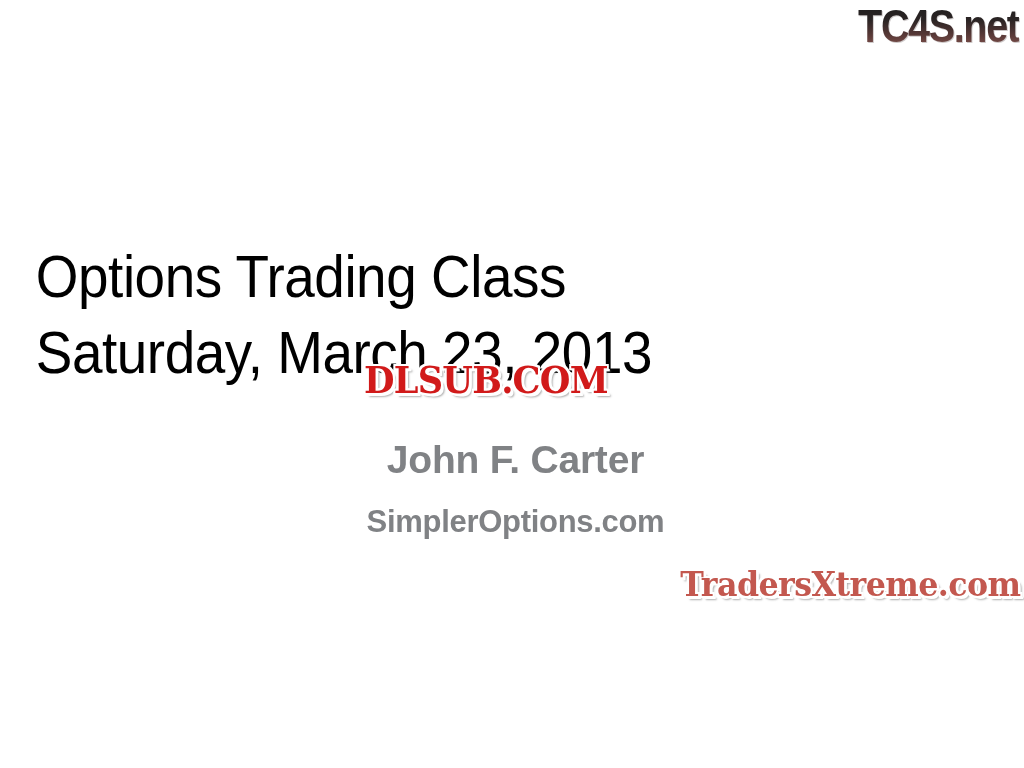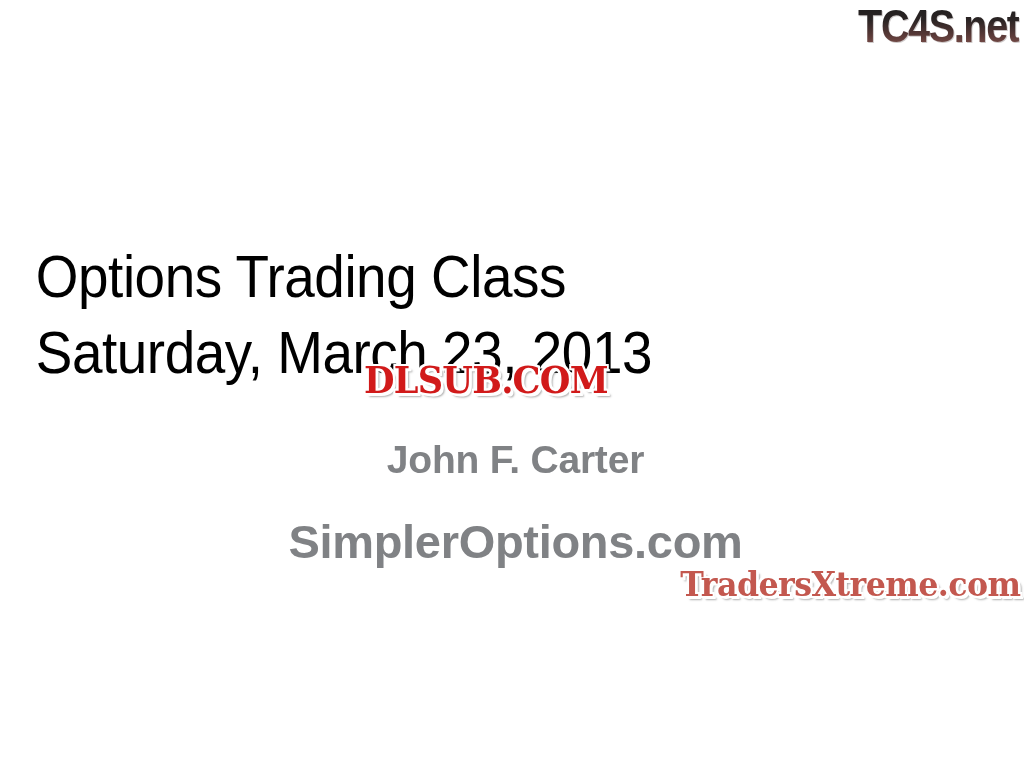--- a/index.html
+++ b/index.html
@@ -62,22 +62,22 @@
     color: #808285;
     white-space: nowrap;
     line-height: 1.0;
     padding-left: 7px;
   }
   .subtitle-line.author {
     font-size: 39px;
     letter-spacing: -0.2px;
   }
   .subtitle-line.site {
-    font-size: 47px;
-    margin-top: 39px;
+    font-size: 31px;
+    margin-top: 27px;
     letter-spacing: -0.3px;
   }
 
   
   .tc4s-logo {
     position: absolute;
     right: 5px;
     top: 2px;
     font-family: "Liberation Sans Narrow", "Liberation Sans", sans-serif;
     font-weight: bold;

